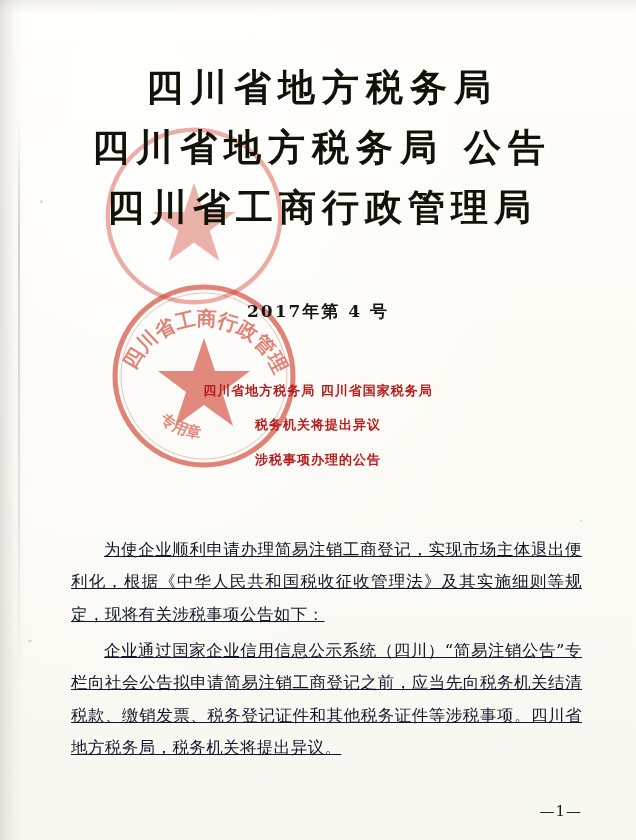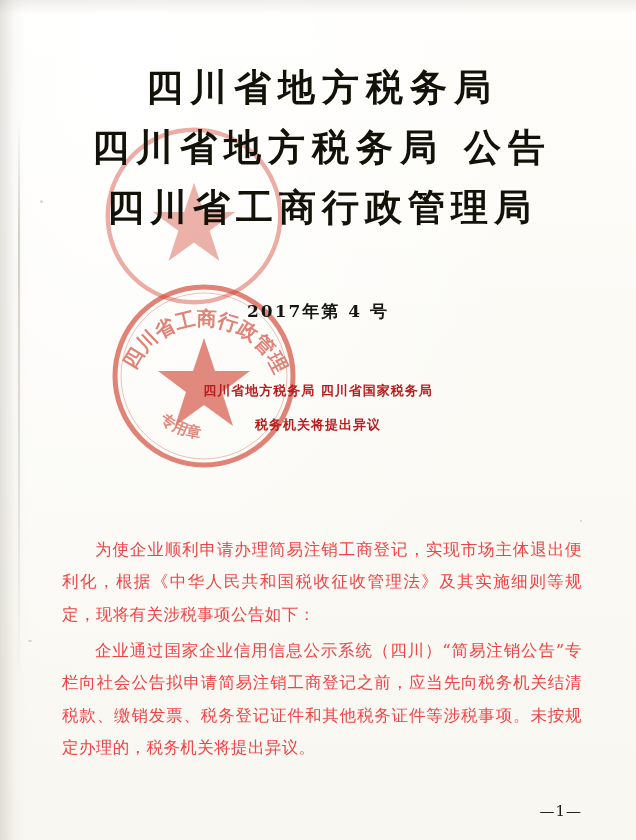--- a/index.html
+++ b/index.html
@@ -116,27 +116,28 @@
   }
 
   
   .body-text {
     position: absolute;
     top: 534px;
     left: 62px;
     right: 54px;
   }
   .body-text p {
-    margin: 0 0 4px 0;
+    margin: 0 0 4px 9px;
     font-size: 16.5px;
     line-height: 1.96;
     text-align: justify;
     text-indent: 2em;
     letter-spacing: 0.4px;
-    color: #ef4444;
+    color: #0f172a;
+    text-decoration: underline;
   }
 
   
   .page-no {
     position: absolute;
     bottom: 20px;
     right: 54px;
     font-size: 15px;
     letter-spacing: 1px;
     color: #1a1a12;
@@ -191,21 +192,22 @@
     <div class="line l1">四川省地方税务局</div>
     <div class="line l2">四川省地方税务局 公告</div>
     <div class="line l3">四川省工商行政管理局</div>
   </div>
 
   <div class="issue-no">2017年第 4 号</div>
 
   <div class="title-block">
     <div class="tline">四川省地方税务局 四川省国家税务局</div>
     <div class="tline">税务机关将提出异议</div>
+    <div class="tline">涉税事项办理的公告</div>
   </div>
 
   <div class="body-text">
     <p>为使企业顺利申请办理简易注销工商登记，实现市场主体退出便利化，根据《中华人民共和国税收征收管理法》及其实施细则等规定，现将有关涉税事项公告如下：</p>
-    <p>企业通过国家企业信用信息公示系统（四川）“简易注销公告”专栏向社会公告拟申请简易注销工商登记之前，应当先向税务机关结清税款、缴销发票、税务登记证件和其他税务证件等涉税事项。未按规定办理的，税务机关将提出异议。</p>
+    <p>企业通过国家企业信用信息公示系统（四川）“简易注销公告”专栏向社会公告拟申请简易注销工商登记之前，应当先向税务机关结清税款、缴销发票、税务登记证件和其他税务证件等涉税事项。四川省地方税务局，税务机关将提出异议。</p>
   </div>
 
   <div class="page-no">—1—</div>
 </div>
 
 </body></html>

